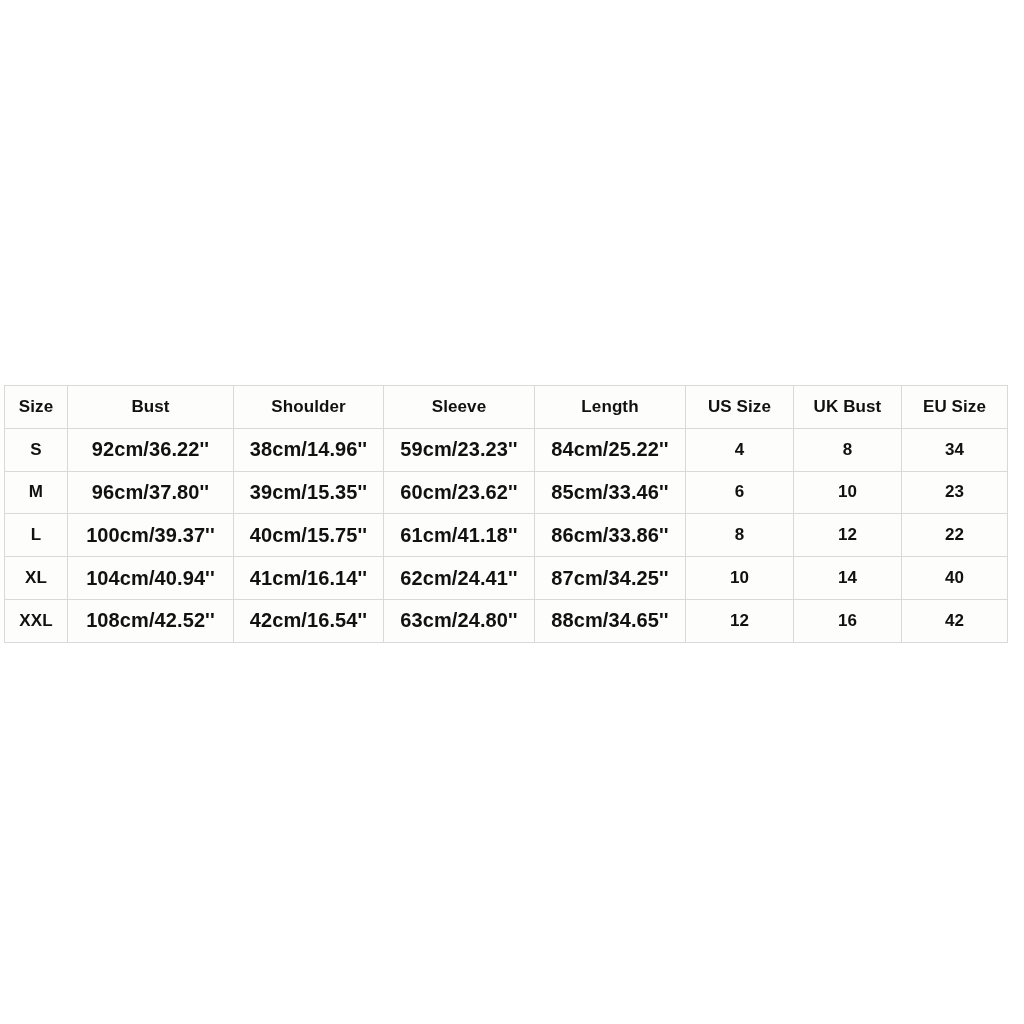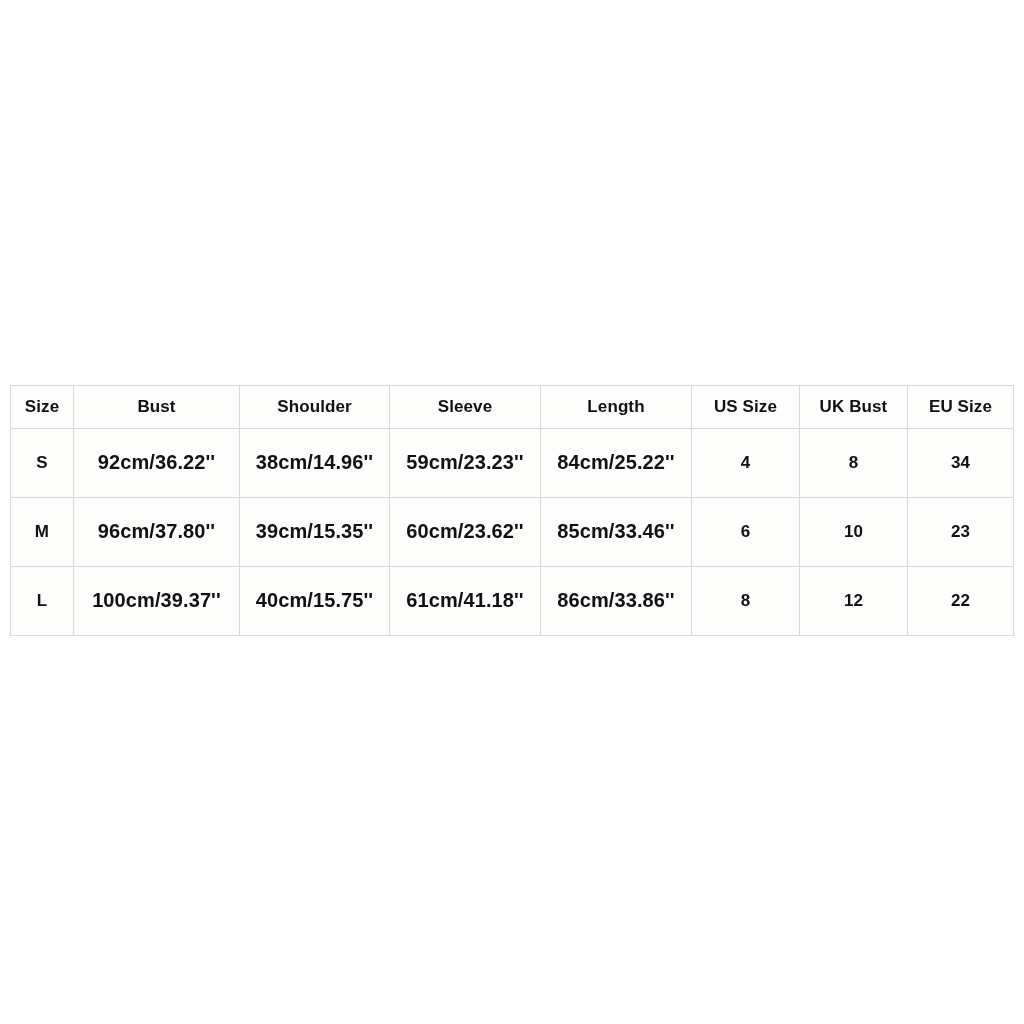--- a/index.html
+++ b/index.html
@@ -11,21 +11,21 @@
     width: 1024px;
     height: 1024px;
     position: relative;
     overflow: hidden;
     font-family: "Liberation Sans", sans-serif;
     -webkit-font-smoothing: antialiased;
   }
 
   #size-chart {
     position: absolute;
-    left: 10px;
+    left: 4px;
     top: 385px;
     width: 1003px;
     height: 251px;
     border-collapse: collapse;
     table-layout: fixed;
     background: #fdfdfb;
   }
 
   #size-chart col.c-size     { width: 63px;  }
   #size-chart col.c-bust     { width: 166px; }
@@ -113,14 +113,34 @@
     <tr>
       <td class="cell-size">L</td>
       <td>100cm/39.37''</td>
       <td>40cm/15.75''</td>
       <td>61cm/41.18''</td>
       <td>86cm/33.86''</td>
       <td class="cell-num">8</td>
       <td class="cell-num">12</td>
       <td class="cell-num">22</td>
     </tr>
+    <tr>
+      <td class="cell-size">XL</td>
+      <td>104cm/40.94''</td>
+      <td>41cm/16.14''</td>
+      <td>62cm/24.41''</td>
+      <td>87cm/34.25''</td>
+      <td class="cell-num">10</td>
+      <td class="cell-num">14</td>
+      <td class="cell-num">40</td>
+    </tr>
+    <tr>
+      <td class="cell-size">XXL</td>
+      <td>108cm/42.52''</td>
+      <td>42cm/16.54''</td>
+      <td>63cm/24.80''</td>
+      <td>88cm/34.65''</td>
+      <td class="cell-num">12</td>
+      <td class="cell-num">16</td>
+      <td class="cell-num">42</td>
+    </tr>
   </tbody>
 </table>
 
 </body></html>

